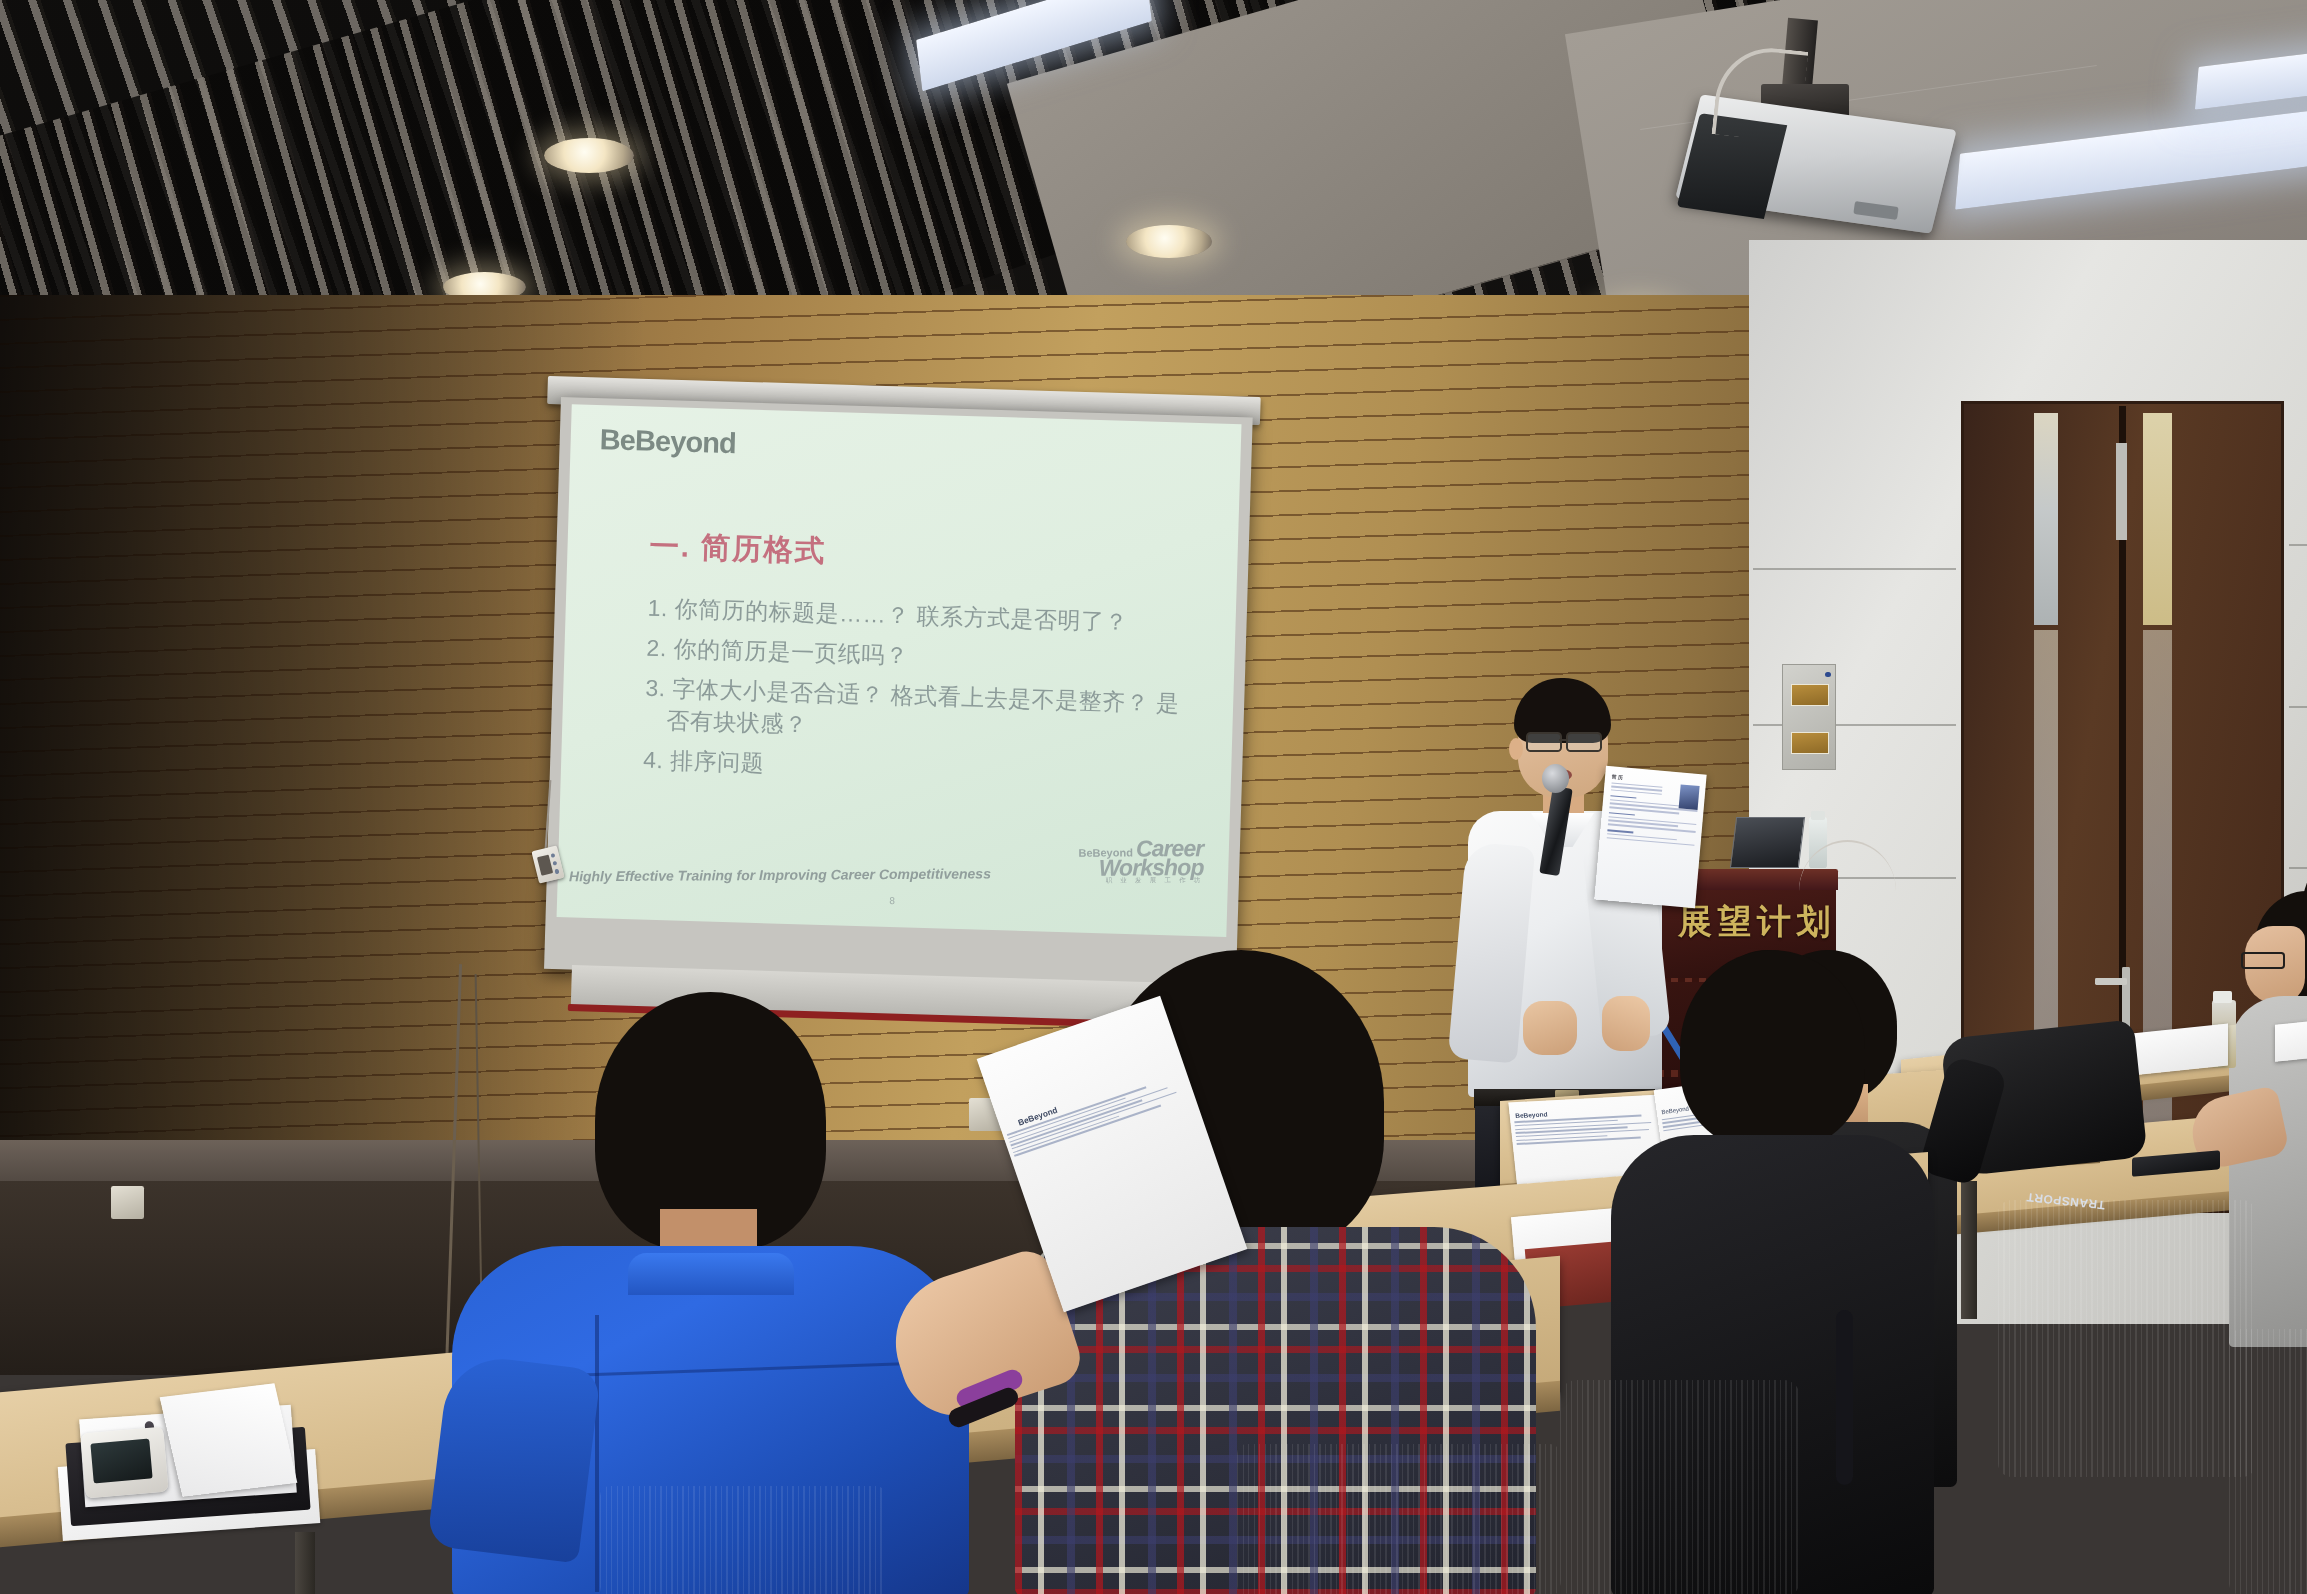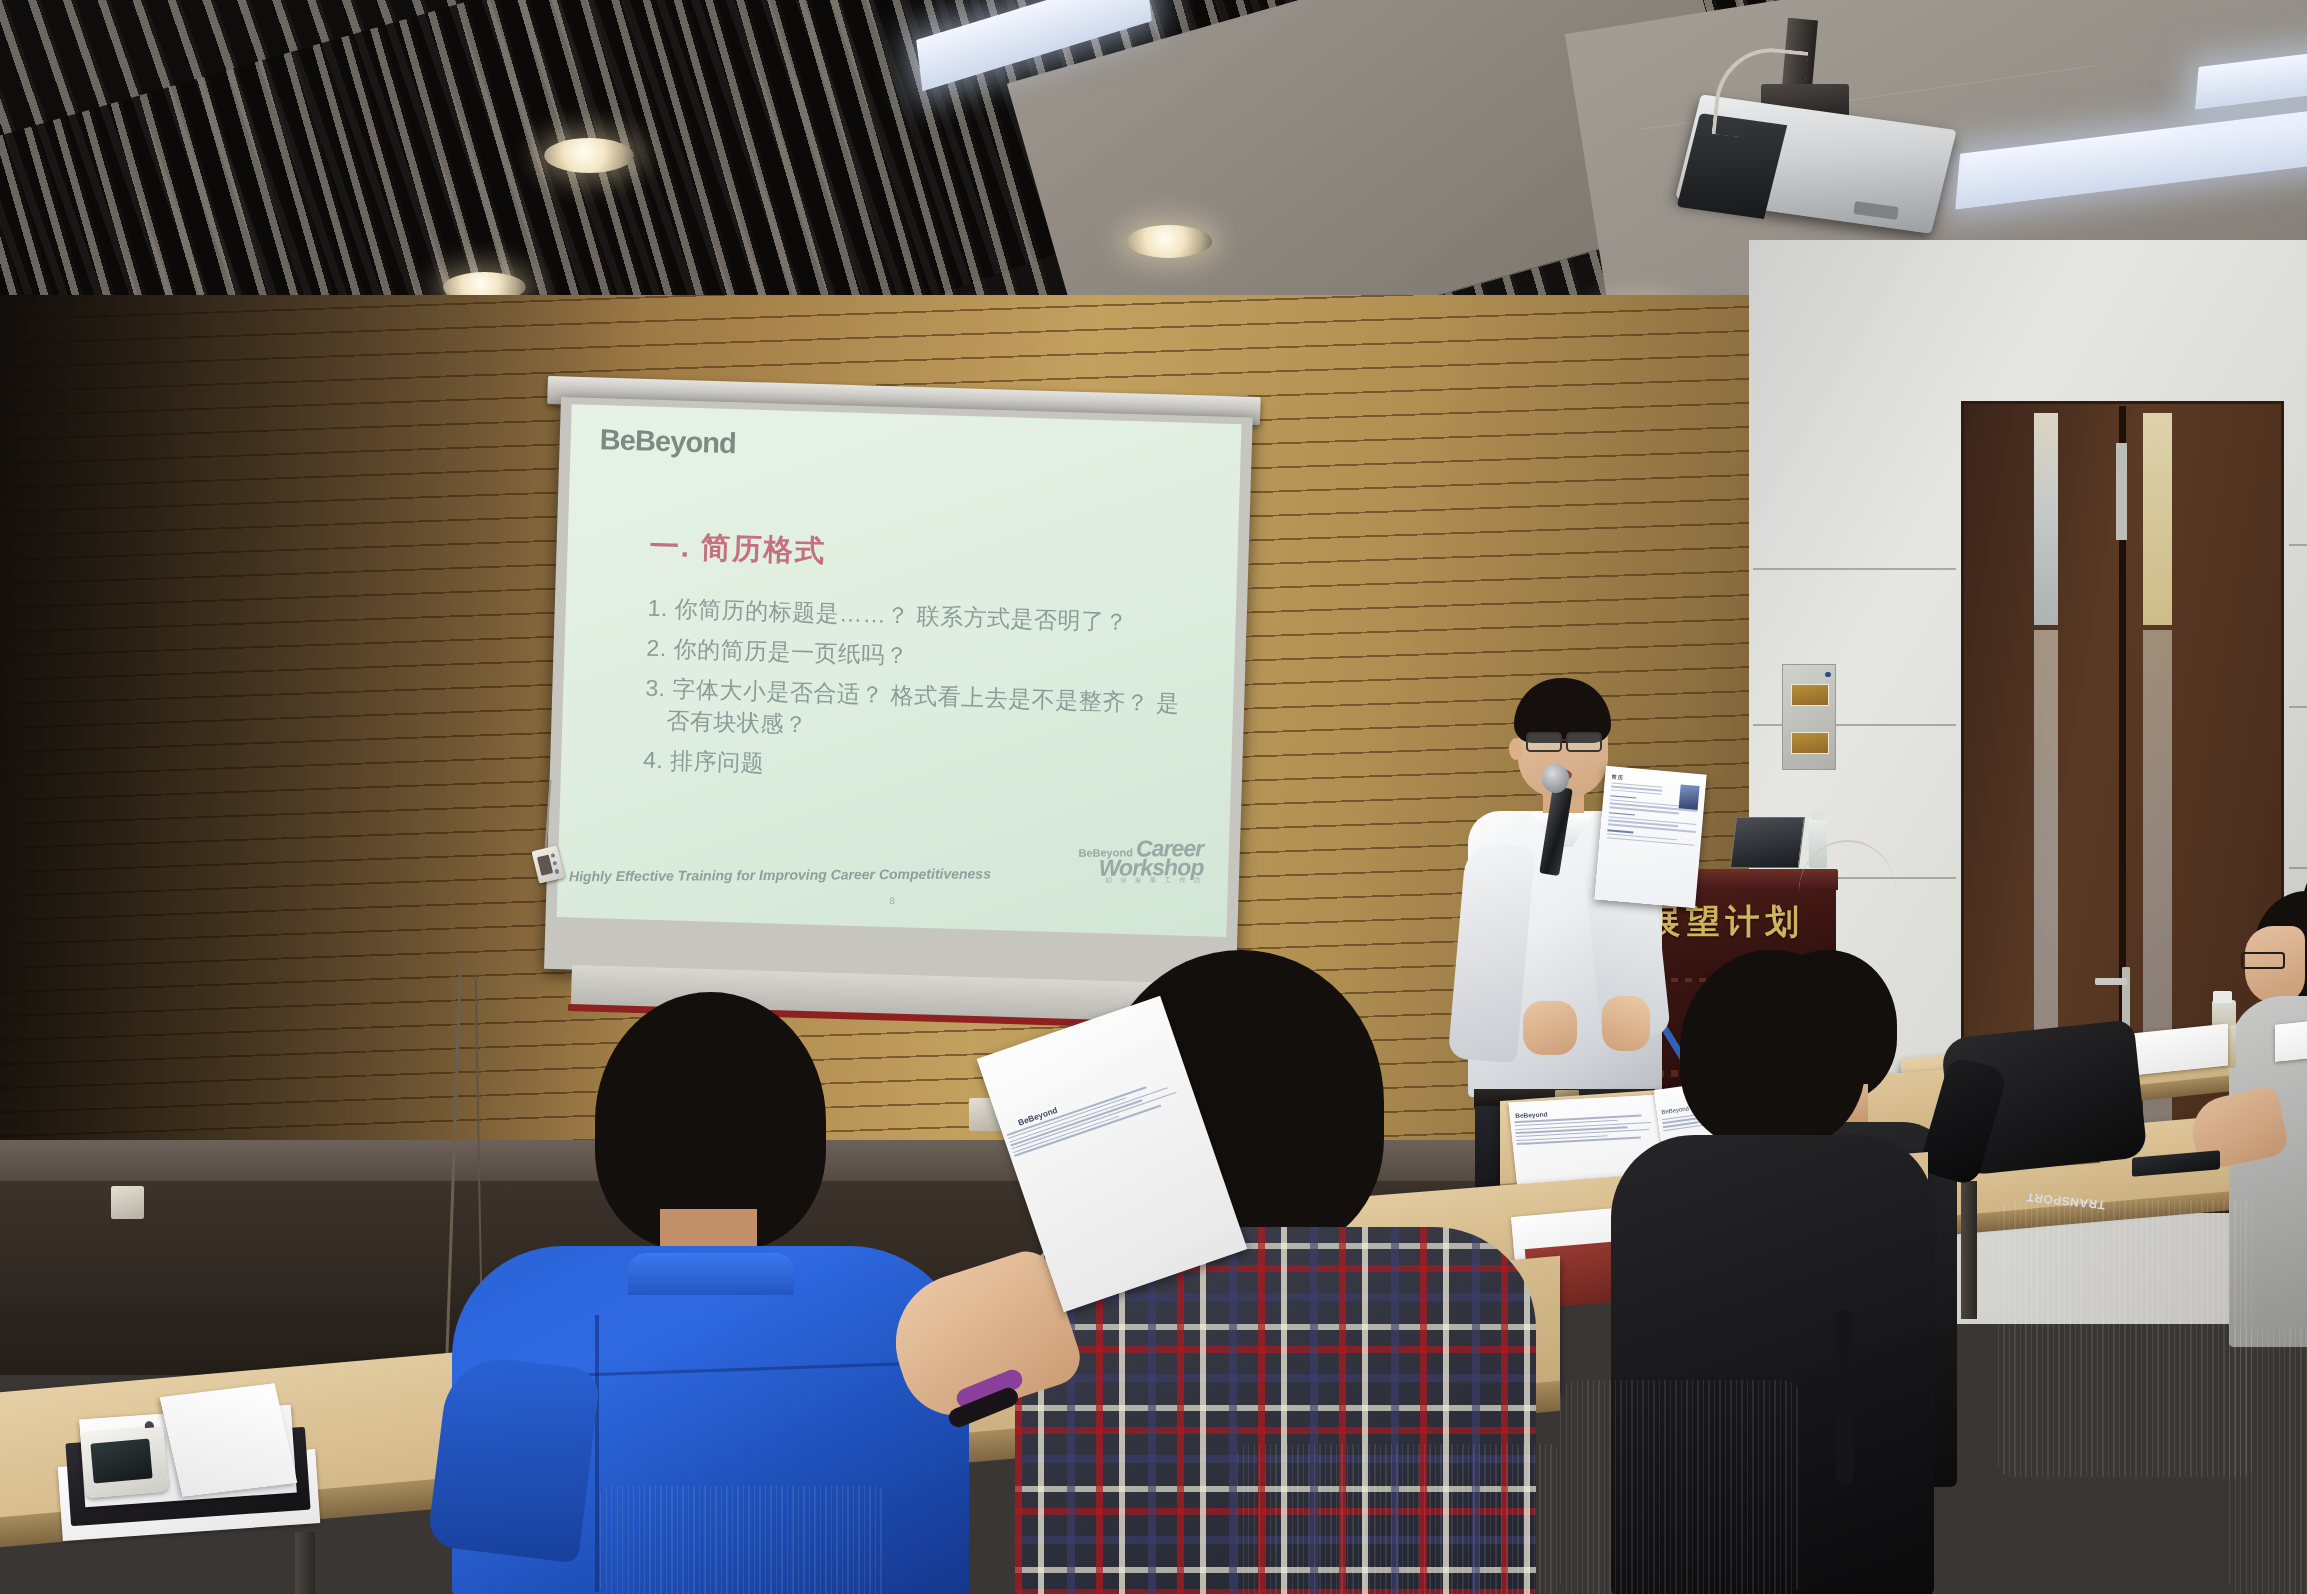--- a/index.html
+++ b/index.html
@@ -126,21 +126,21 @@
     background:linear-gradient(160deg,#f0eee8,#cfcbc2);border-radius:2.3px;transform:rotate(-14deg);
     box-shadow:0 1.4px 3.7px rgba(0,0,0,.5);}
   #remote .btn{position:absolute;width:4.6px;height:4.6px;border-radius:50%;background:#6f7d96;right:3.7px;}
   #remote .win{position:absolute;left:3.7px;top:6.5px;width:12px;height:19.4px;background:#5d5750;border-radius:1.4px;}
 
   
   #podium-top{left:1612px;top:869px;width:226px;height:21px;
     background:linear-gradient(180deg,#6d3026,#43181a);border-radius:2.3px 2.3px 0 0;}
   #podium-face{left:1615px;top:889px;width:221px;height:89px;
     background:linear-gradient(170deg,#4d1d18,#2b0f0d);}
-  #podium-cn{position:absolute;left:0;top:10px;width:100%;text-align:center;
+  #podium-cn{position:absolute;left:0;top:10px;width:100%;text-align:right;
     font-family:"Liberation Serif",serif;font-size:34px;font-weight:bold;
     color:#d9c063;letter-spacing:5.5px;text-shadow:0 0.9px 2.3px rgba(0,0,0,.8);opacity:.93;}
   #podium-body{left:1601px;top:974px;width:245px;height:217px;
     background:linear-gradient(170deg,#3a1511,#1a0808);}
   #podium-trim{left:1601px;top:974px;width:245px;height:8.3px;
     background:repeating-linear-gradient(90deg,#612a20 0 7.4px,#36120e 7.4px 14px);}
   #podium-trim2{left:1587px;top:1070px;width:258px;height:7.4px;
     background:repeating-linear-gradient(90deg,#5a251c 0 7.4px,#2f100c 7.4px 14px);}
   
   #podiumlogo{left:1657px;top:1010px;width:88px;height:55px;}

